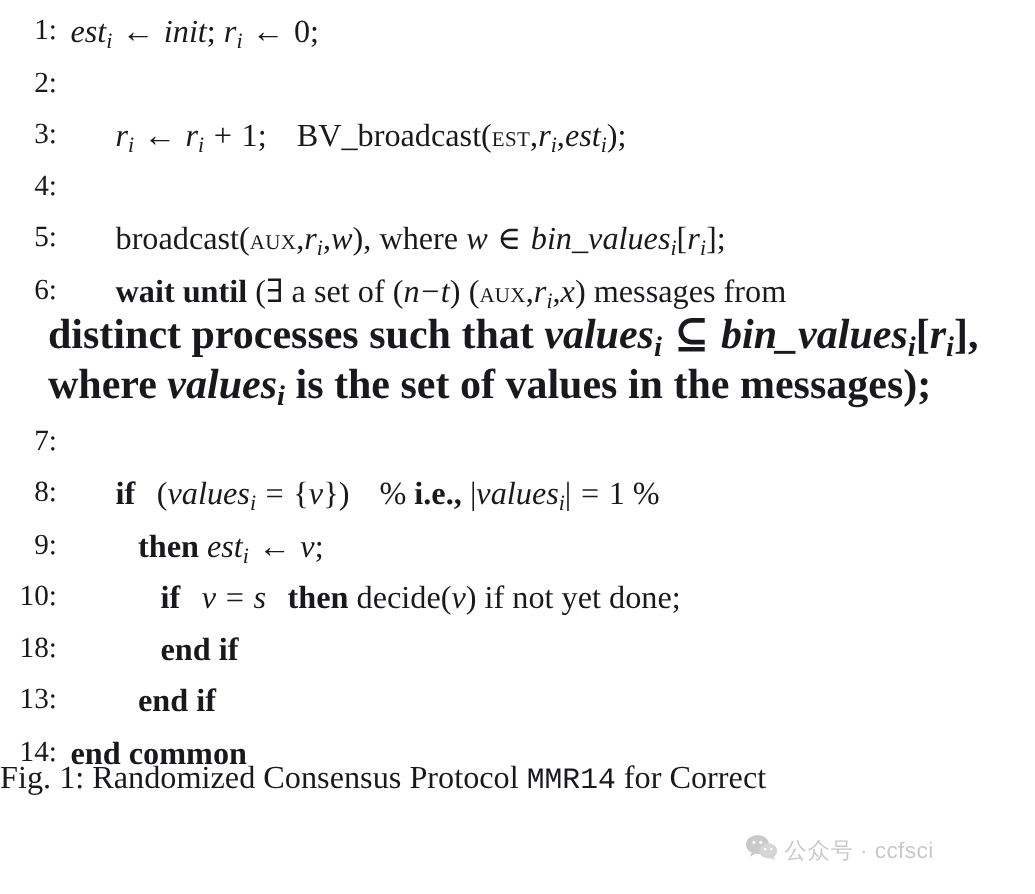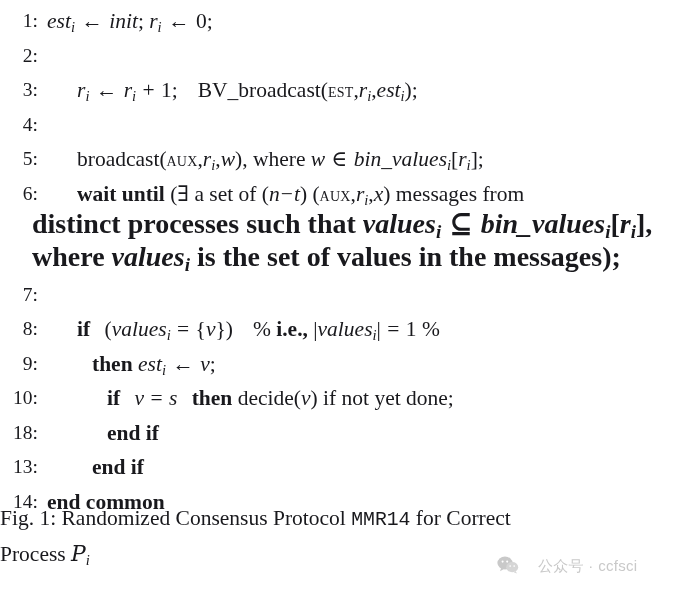--- a/index.html
+++ b/index.html
@@ -120,21 +120,21 @@
     white-space: nowrap;
   }
 
   
   .watermark {
     position: absolute;
     left: 497px;
     top: 556px;
     display: flex;
     align-items: center;
-    gap: 19px;
+    gap: 4px;
     color: #c9c9c9;
     font-family: "Liberation Sans", "DejaVu Sans", sans-serif;
     font-size: 15px;
     letter-spacing: 0.3px;
     user-select: none;
   }
   .watermark .wm-icon { display: block; }
   .watermark .wm-text { white-space: nowrap; }
 </style>
 </head>
@@ -209,22 +209,20 @@
       <span class="body i0"><span class="bf">end common</span></span>
     </div>
 
   </div>
 
   <div class="caption">
     <div class="cline"><span>Fig. 1:</span>
       <span>Randomized Consensus Protocol</span>
       <span class="mono">MMR14</span>
       <span>for Correct</span></div>
-    <div class="cline"><span>Process</span>
-      <span class="calp">P</span><sub>i</sub></div>
   </div>
 
   <div class="watermark">
     <span class="wm-icon">
       <svg width="22" height="18" viewBox="0 0 22 18" aria-hidden="true">
         <ellipse cx="8" cy="7" rx="7.6" ry="6.4" fill="#c9c9c9"></ellipse>
         <path d="M4.2 11.8 L3 15.2 L6.6 13.2 Z" fill="#c9c9c9"></path>
         <ellipse cx="15.2" cy="11.2" rx="6" ry="5.1" fill="#d6d6d6"></ellipse>
         <path d="M18.6 15 L20 17.6 L16.6 16.2 Z" fill="#d6d6d6"></path>
         <circle cx="5.6" cy="5.6" r="1.05" fill="#ffffff"></circle>

